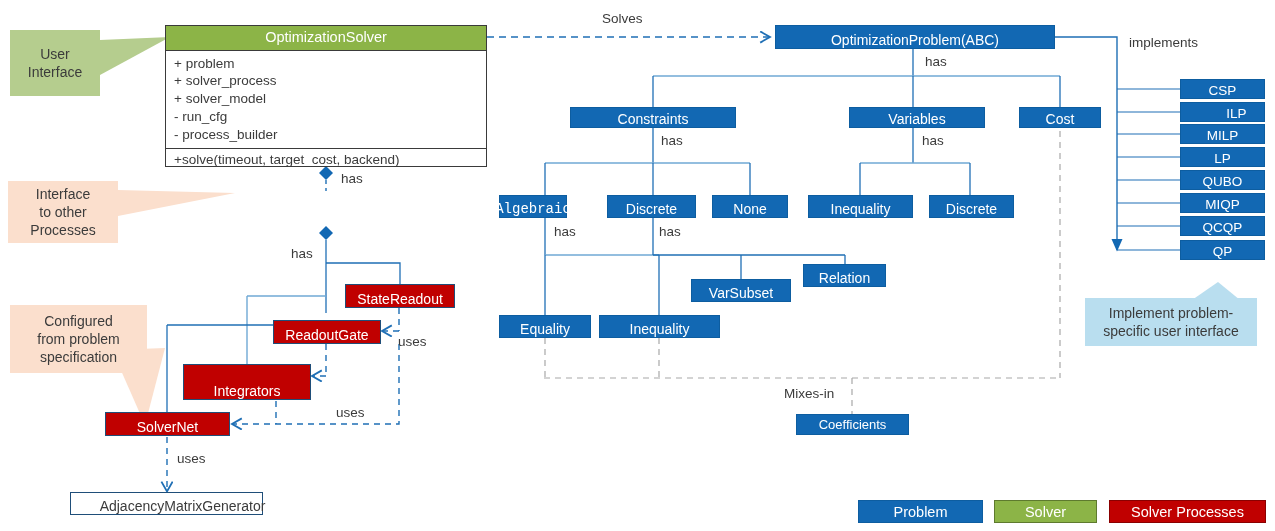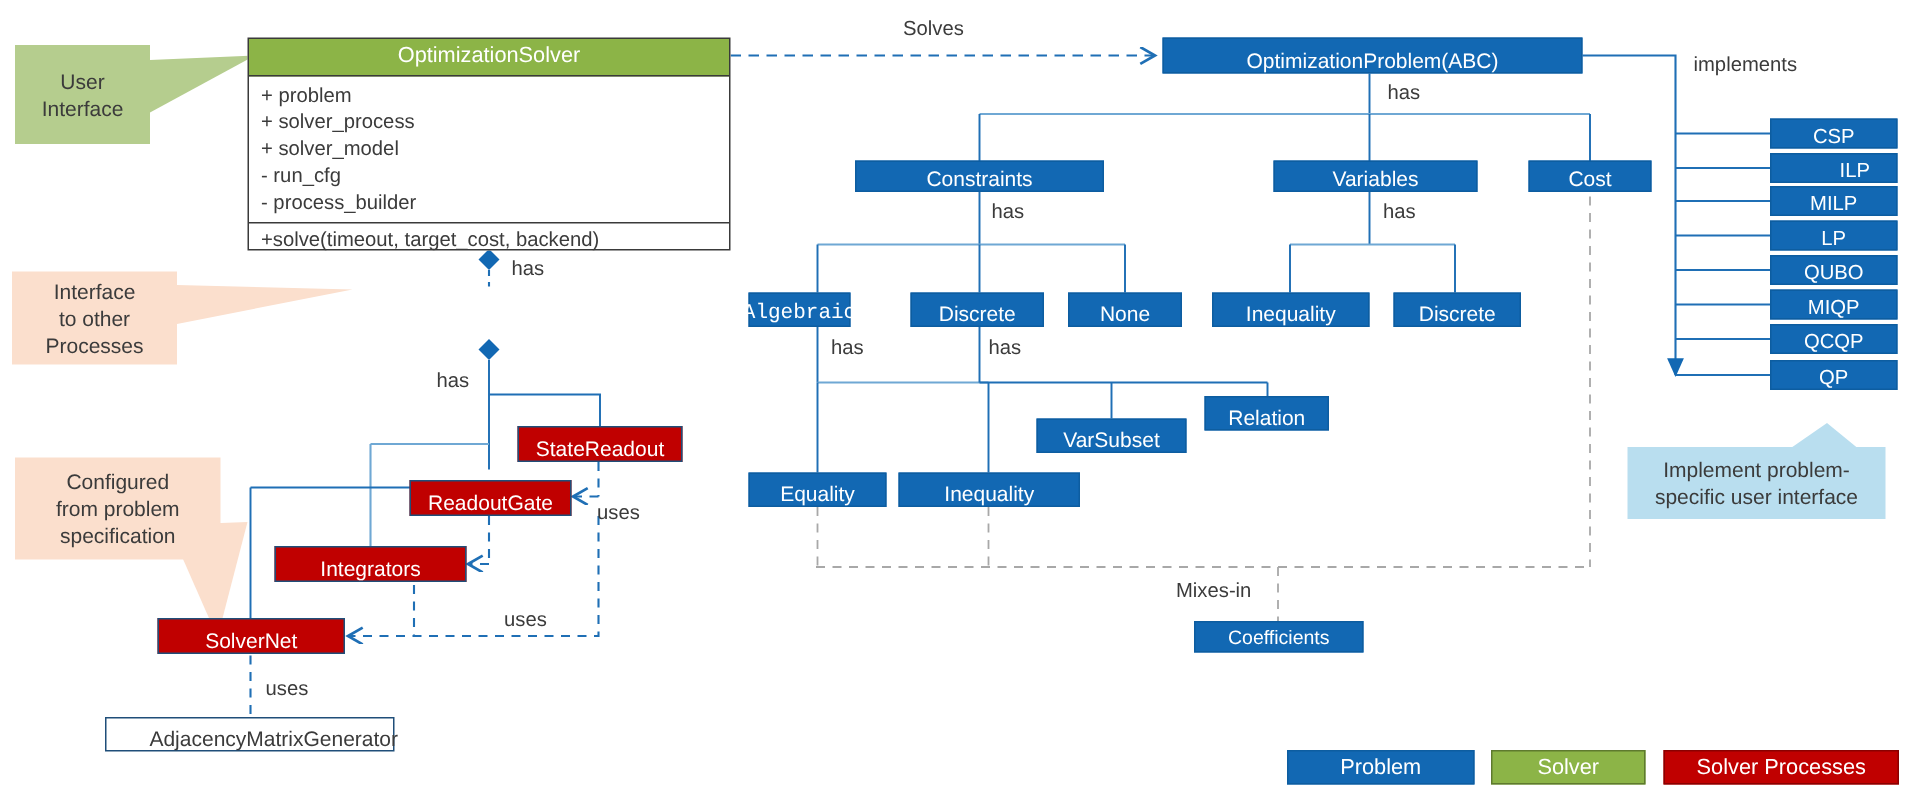--- a/index.html
+++ b/index.html
@@ -185,29 +185,29 @@
 
 
   <div class="flat red" style="left:345px;top:284px;width:110px;height:24px;">
       <span>StateReadout</span>
     </div>
 
   <div class="flat red" style="left:273px;top:320px;width:108px;height:24px;">
       <span>ReadoutGate</span>
     </div>
 
-  <div class="flat red" style="left:183px;top:364px;width:128px;height:24px;">
+  <div class="flat red" style="left:183px;top:364px;width:128px;height:36px;">
       <span>Integrators</span>
     </div>
 
   <div class="flat red" style="left:105px;top:412px;width:125px;height:24px;">
       <span>SolverNet</span>
     </div>
 
-  <div class="flat plain" style="left:70px;top:478px;width:193px;height:23px;padding-left:32px;">
+  <div class="flat plain" style="left:70px;top:492px;width:193px;height:23px;padding-left:32px;">
       <span>AdjacencyMatrixGenerator</span>
     </div>
 
   <div class="flat blue" style="left:775px;top:25px;width:280px;height:24px;">
       <span>OptimizationProblem(ABC)</span>
     </div>
 
   <div class="flat blue" style="left:570px;top:107px;width:166px;height:21px;">
       <span>Constraints</span>
     </div>

